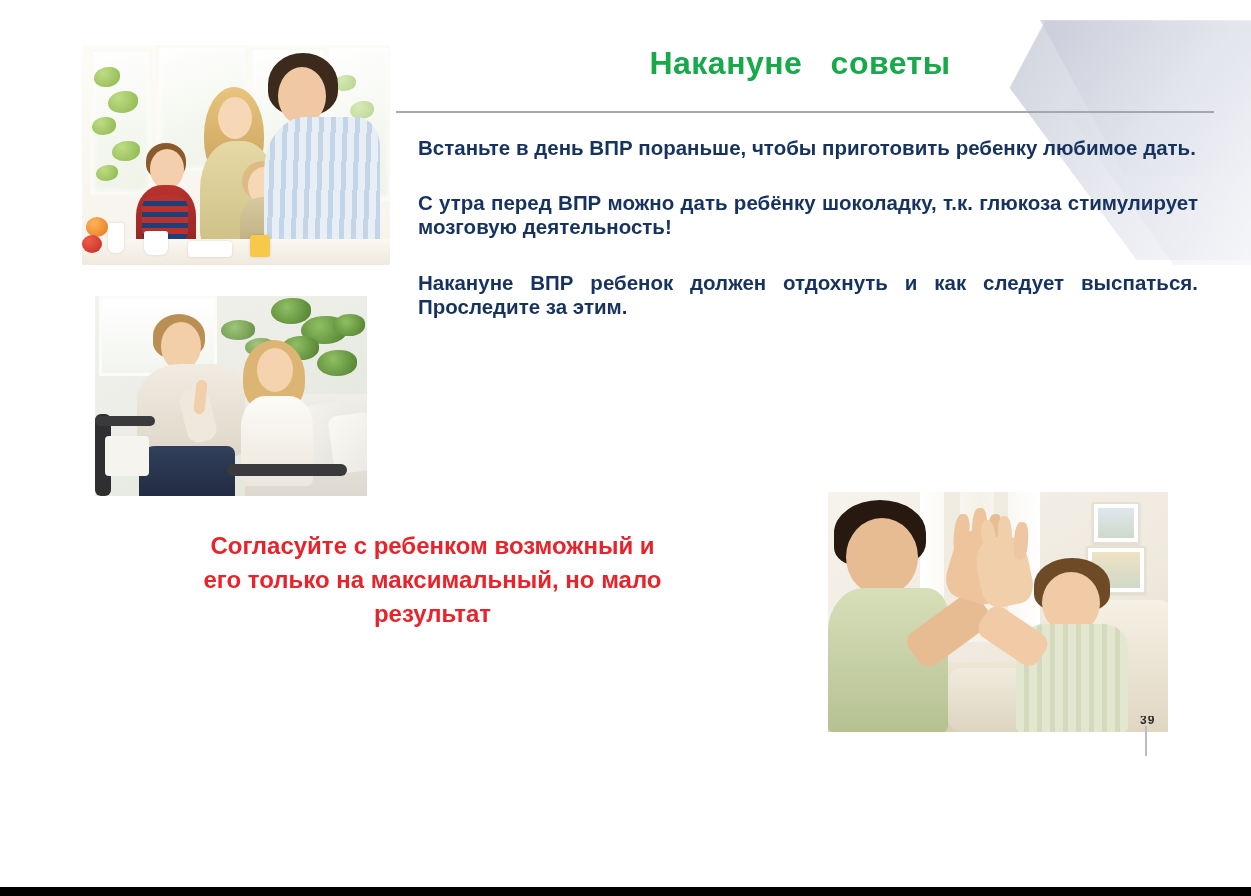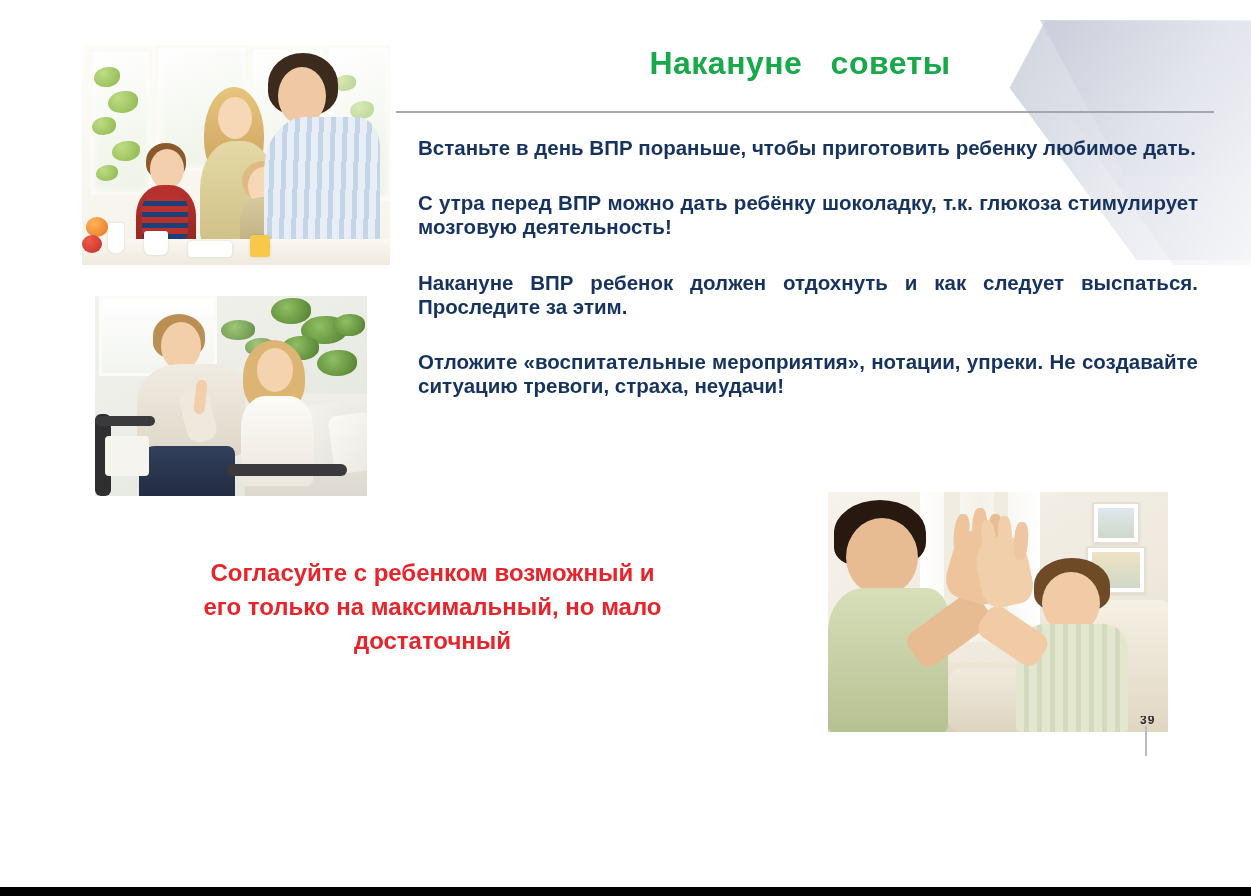--- a/index.html
+++ b/index.html
@@ -108,21 +108,21 @@
     text-align: justify;
     text-justify: inter-word;
     margin: 0 0 31px 0;
   }
   .para:last-child { margin-bottom: 0; }
 
   
   .red-block {
     position: absolute;
     left: 60px;
-    top: 556px;
+    top: 529px;
     width: 745px;
     text-align: center;
     color: #E8232A;
     font-size: 24px;
     font-weight: bold;
     line-height: 1.42;
   }
 
   
   .photo {
@@ -244,27 +244,26 @@
   <div class="ribbon ribbon-c"></div>
   <div class="ribbon ribbon-b"></div>
 
   <div class="title">Накануне   советы</div>
   <div class="title-rule"></div>
 
   <div class="body-block">
     <p class="para">Встаньте в день ВПР пораньше, чтобы приготовить ребенку любимое дать.</p>
     <p class="para">С утра перед ВПР можно дать ребёнку шоколадку, т.к. глюкоза стимулирует мозговую деятельность!</p>
     <p class="para">Накануне ВПР ребенок должен отдохнуть и как следует выспаться. Проследите за этим.</p>
-    <p class="para">Отложите «воспитательные мероприятия», нотации, упреки. Не создавайте ситуацию тревоги, страха, неудачи!</p>
   </div>
 
   <div class="red-block">
     <div>Согласуйте с ребенком возможный и</div>
     <div>его только на максимальный, но мало</div>
-    <div>достаточный</div>
+    <div>результат</div>
   </div>
 
   <div class="photo" id="photo-family-breakfast">
     <div class="scene kitchen-bg">
 
       <div class="kitchen-window" style="left:8px;  top:4px;  width:56px;  height:140px;"></div>
       <div class="kitchen-window" style="left:74px; top:0px;  width:86px;  height:120px;"></div>
       <div class="kitchen-window" style="left:168px;top:2px;  width:70px;  height:132px;"></div>
       <div class="kitchen-window" style="left:244px;top:0px;  width:60px;  height:150px;"></div>
 

